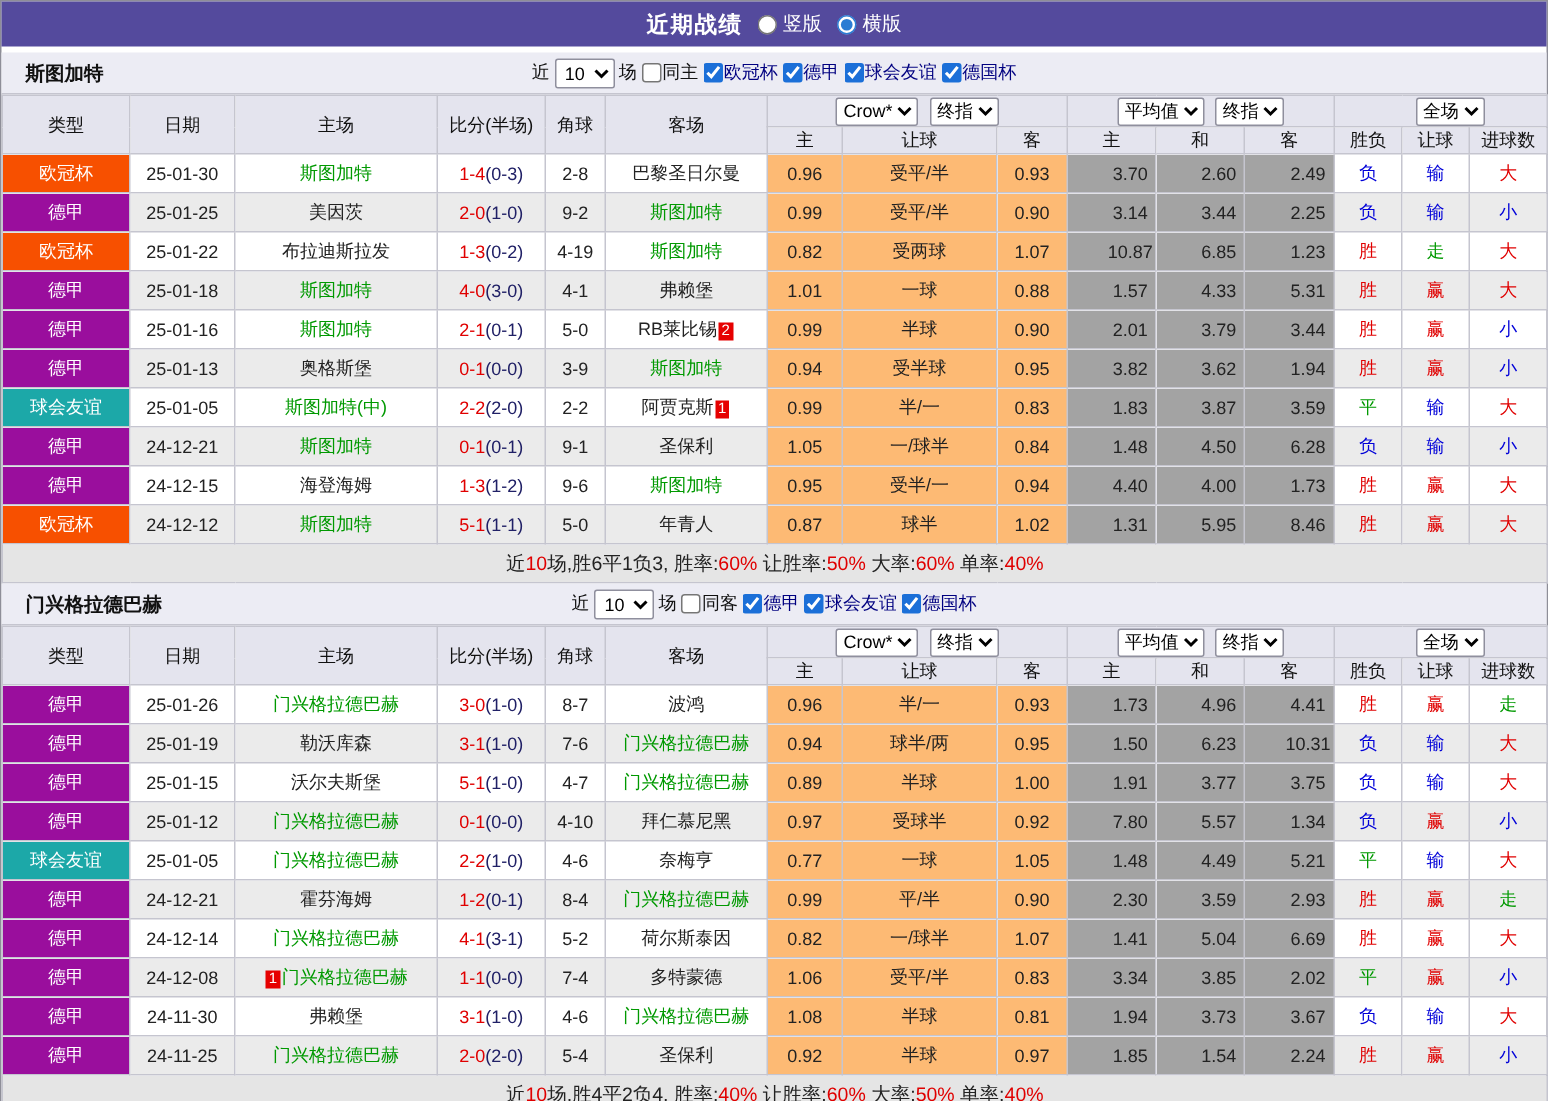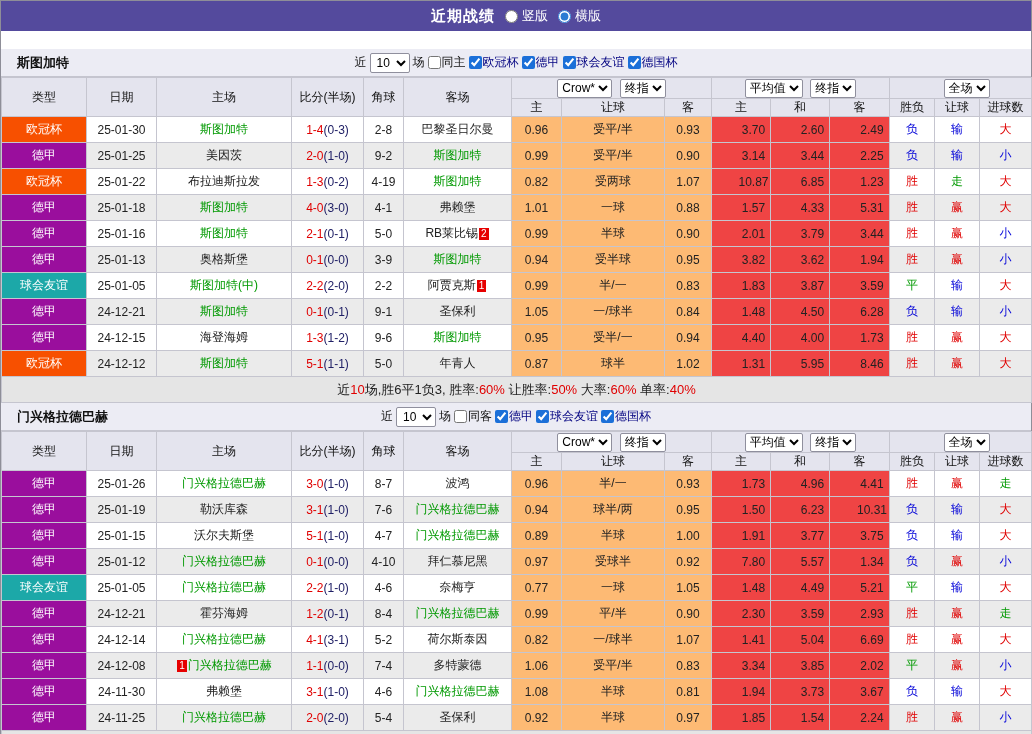--- a/index.html
+++ b/index.html
@@ -7,21 +7,21 @@
     font-family: "Liberation Sans", "DejaVu Sans", sans-serif;
     background: #fff;
     width: 1032px;
   }
   .page { width: 1032px; border: 1px solid #8e8e98; background: #fff; }
 
   
   .titlebar {
     height: 30px; background: #544a9d; color: #fff;
     display: flex; align-items: center; justify-content: center; gap: 10px;
-    margin-bottom: 18px;
+    margin-bottom: 4px;
   }
   .tb-title { font-size: 15px; font-weight: bold; letter-spacing: 1px; }
   .tb-radio { display: inline-flex; align-items: center; gap: 4px; font-size: 13px; cursor: pointer; }
   .tb-radio input { width: 13px; height: 13px; accent-color: #2b7cd3; }
 
   
   .strip {
     height: 28px; background: #ececf4; position: relative;
     display: flex; align-items: center; justify-content: center;
     border-bottom: 1px solid #c5c5cf;
@@ -42,21 +42,21 @@
   thead th { background: #e4e4ee; font-weight: normal; color: #111; }
   tr.hrow1 th { height: 21px; }
   tr.hrow2 th { height: 16px; }
   thead select {
     font-family: inherit; font-size: 12px; background: #fff;
     border: 1px solid #8f8f9d; border-radius: 2px; height: 19px; margin: 0 2px;
   }
   tbody td { height: 26px; }
   tr.even td.alt { background: #ebebeb; }
   td.tint-cream { background: #fdba74; }
-  td.tint-blue  { background: #ef4444; padding-left: 25px; }
+  td.tint-blue  { background: #a3a3a3; padding-left: 25px; }
 
   .lg-purple { background: #9a0e9d; color: #fff; }
   .lg-orange { background: #f75000; color: #fff; }
   .lg-teal   { background: #1ca8a8; color: #fff; }
 
   .green { color: #009900; }
   .score-main { color: #e00000; }
   .score-half { color: #202066; }
   .red  { color: #e00000; }
   .blue { color: #0000d8; }

